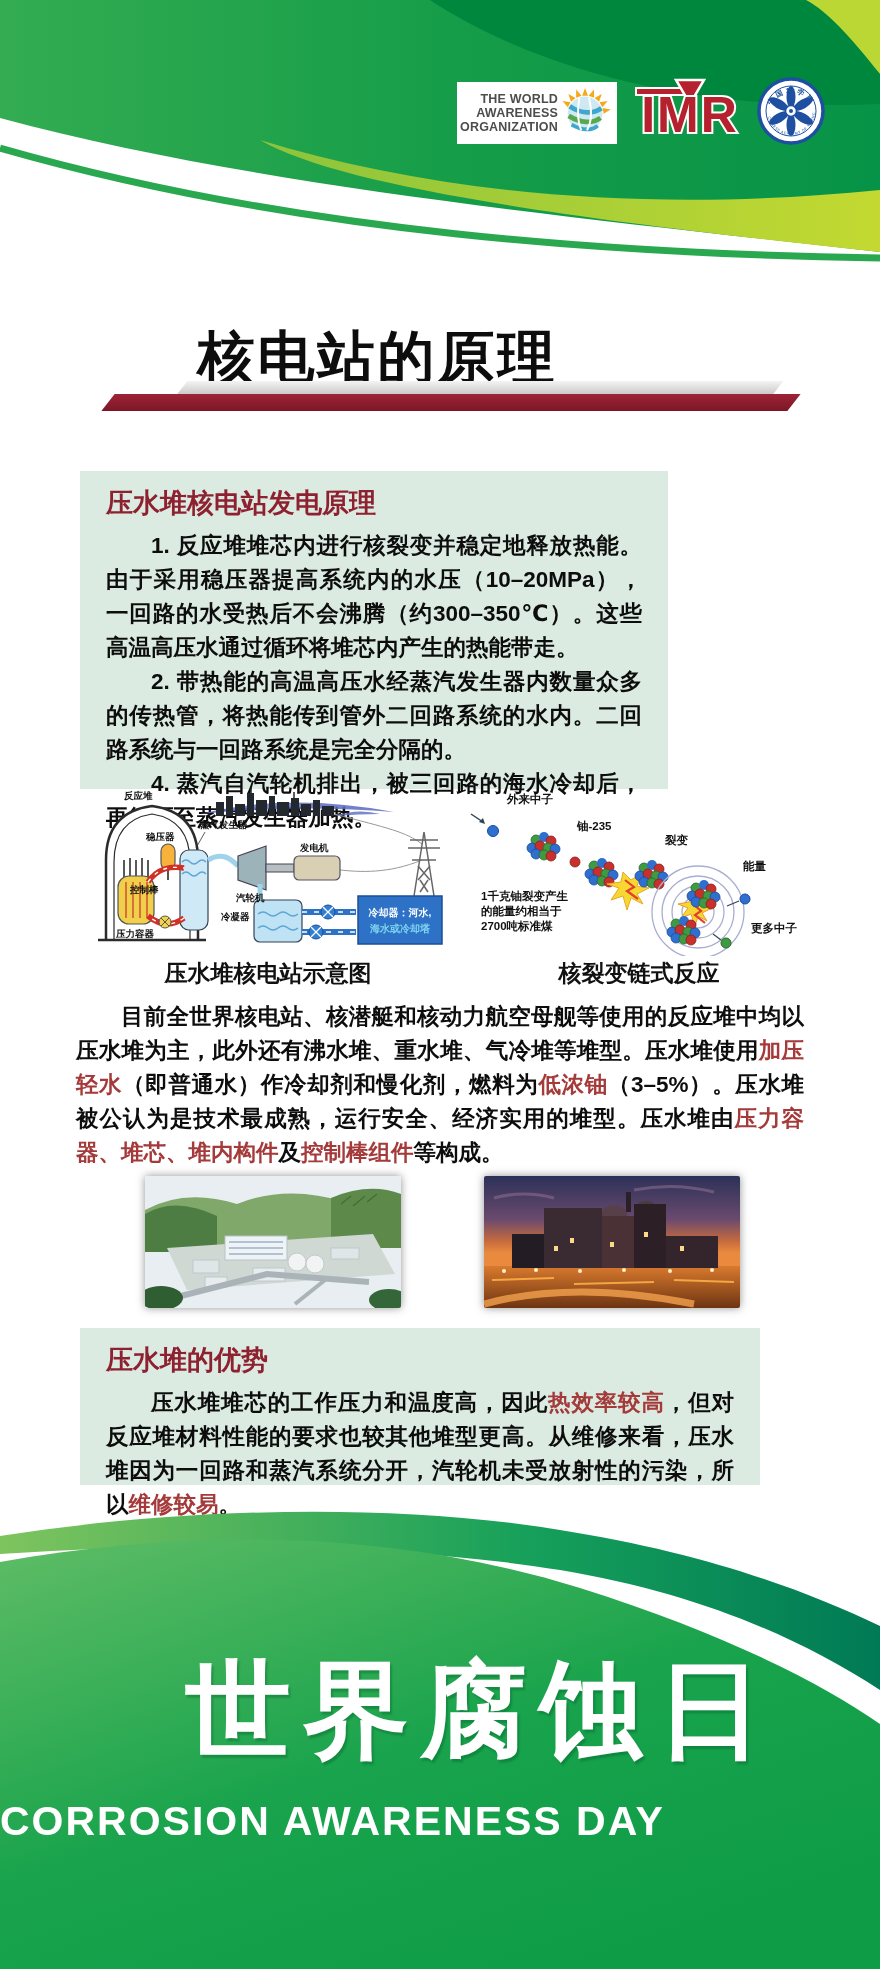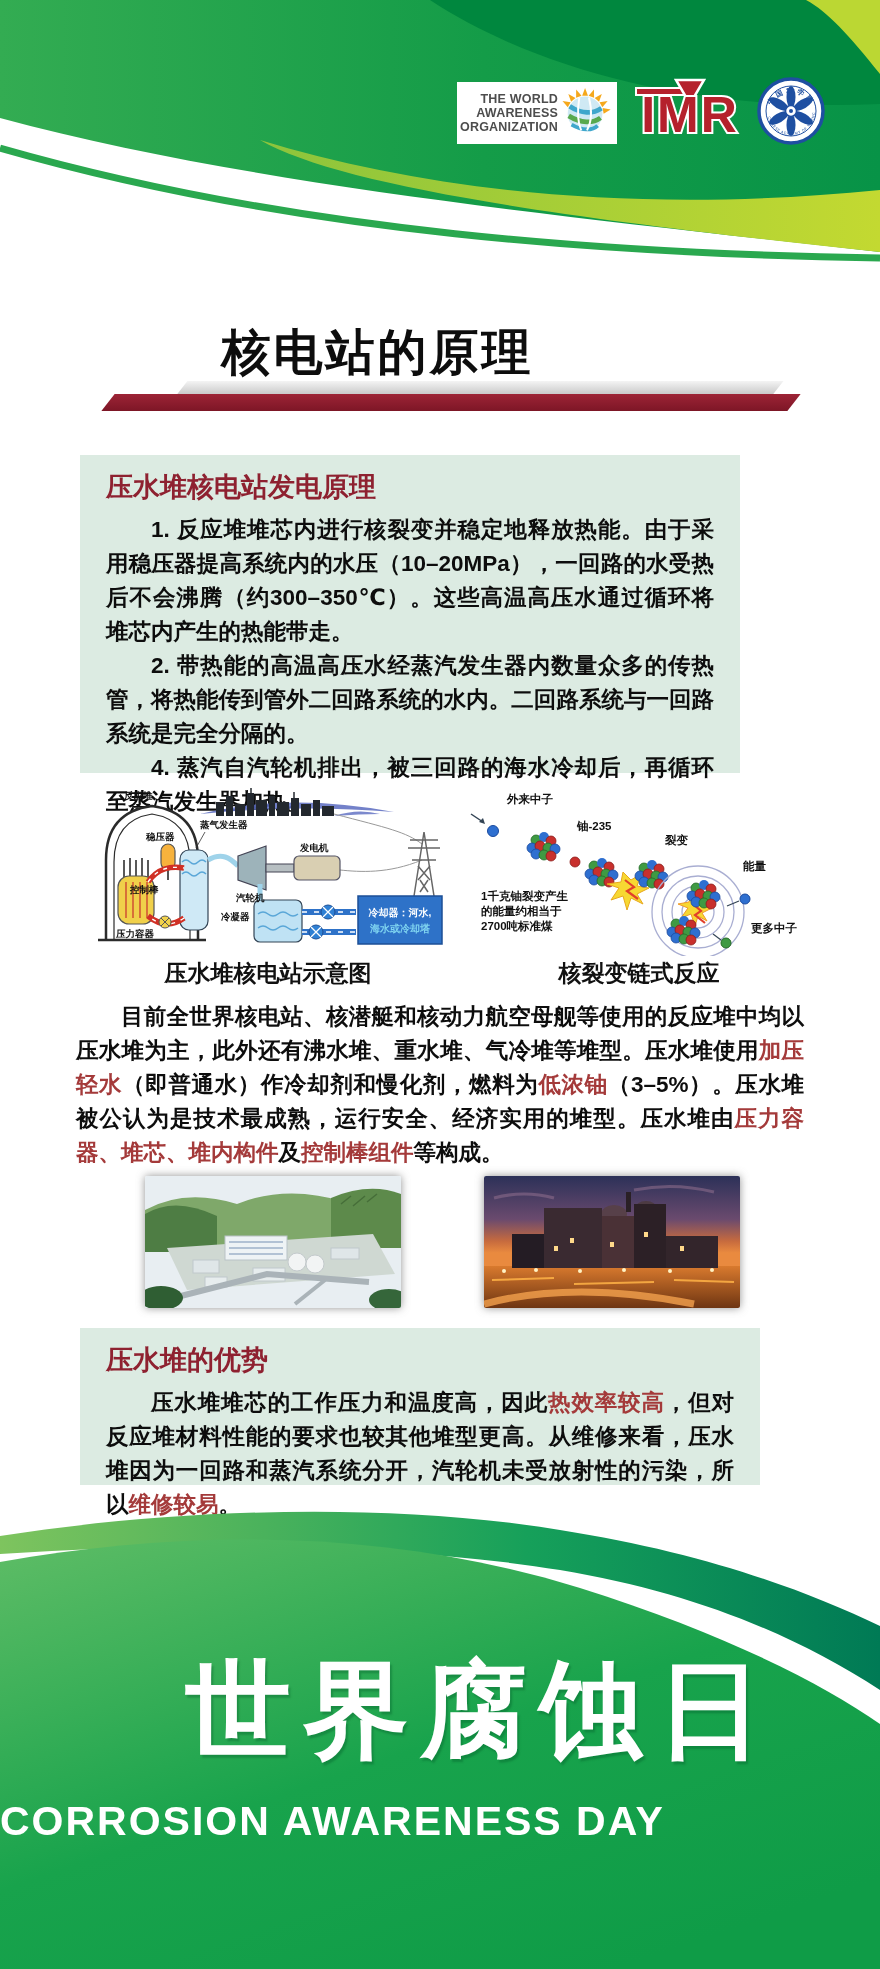--- a/index.html
+++ b/index.html
@@ -3,27 +3,27 @@
 <meta charset="utf-8">
 <style>
   html,body{margin:0;padding:0;background:#666;}
   .poster{position:relative;width:880px;height:1969px;background:#fff;overflow:hidden;margin:0 auto;
           font-family:"Liberation Sans","DejaVu Sans",sans-serif;padding-left:44px;}
   .abs{position:absolute;}
   
   .wco-box{left:457px;top:82px;width:160px;height:62px;background:#fff;display:flex;align-items:center;justify-content:flex-end;gap:2px;padding:2px 3px;box-sizing:border-box;}
   .wco-text{text-align:right;font-size:12.5px;line-height:1.12;font-weight:bold;color:#4d4d4d;letter-spacing:.2px;}
   
-  .page-title{left:0;top:320px;width:755px;text-align:center;font-size:49px;font-weight:bold;color:#0d0d0d;letter-spacing:3px;}
+  .page-title{left:0;top:320px;width:755px;text-align:center;font-size:57px;font-weight:bold;color:#0d0d0d;letter-spacing:3px;}
   .ribbon{left:108px;top:381px;width:686px;height:32px;}
   .ribbon-gray{position:absolute;left:74px;right:16px;top:0;height:14px;background:linear-gradient(#f4f4f4,#c7c7c7);transform:skewX(-38deg);}
   .ribbon-red{position:absolute;left:0;right:0;top:13px;height:17px;background:linear-gradient(#9d2436,#7d1626);transform:skewX(-38deg);}
   
   .panel{background:#dcebe2;box-sizing:border-box;padding:12px 26px;}
-  .panel-1{left:80px;top:455px;width:660px;height:318px;}
+  .panel-1{left:80px;top:471px;width:588px;height:318px;}
   .panel-2{left:80px;top:1328px;width:680px;height:157px;}
   .panel-heading{color:#8e2130;font-size:27px;font-weight:bold;margin:2px 0 8px 0;}
   .body-text{font-size:22.5px;line-height:34px;color:#0d0d0d;text-align:justify;font-weight:600;margin:0;}
   .indent p, p.indent{ text-indent:2em;}
   .hl{color:#a43a3a;}
   
   .caption{font-size:23px;font-weight:bold;color:#111;text-align:center;}
   .diagram-label{font-size:9.5px;fill:#111;font-weight:bold;}
   .big-label{font-size:11.5px;fill:#111;font-weight:bold;}
   

